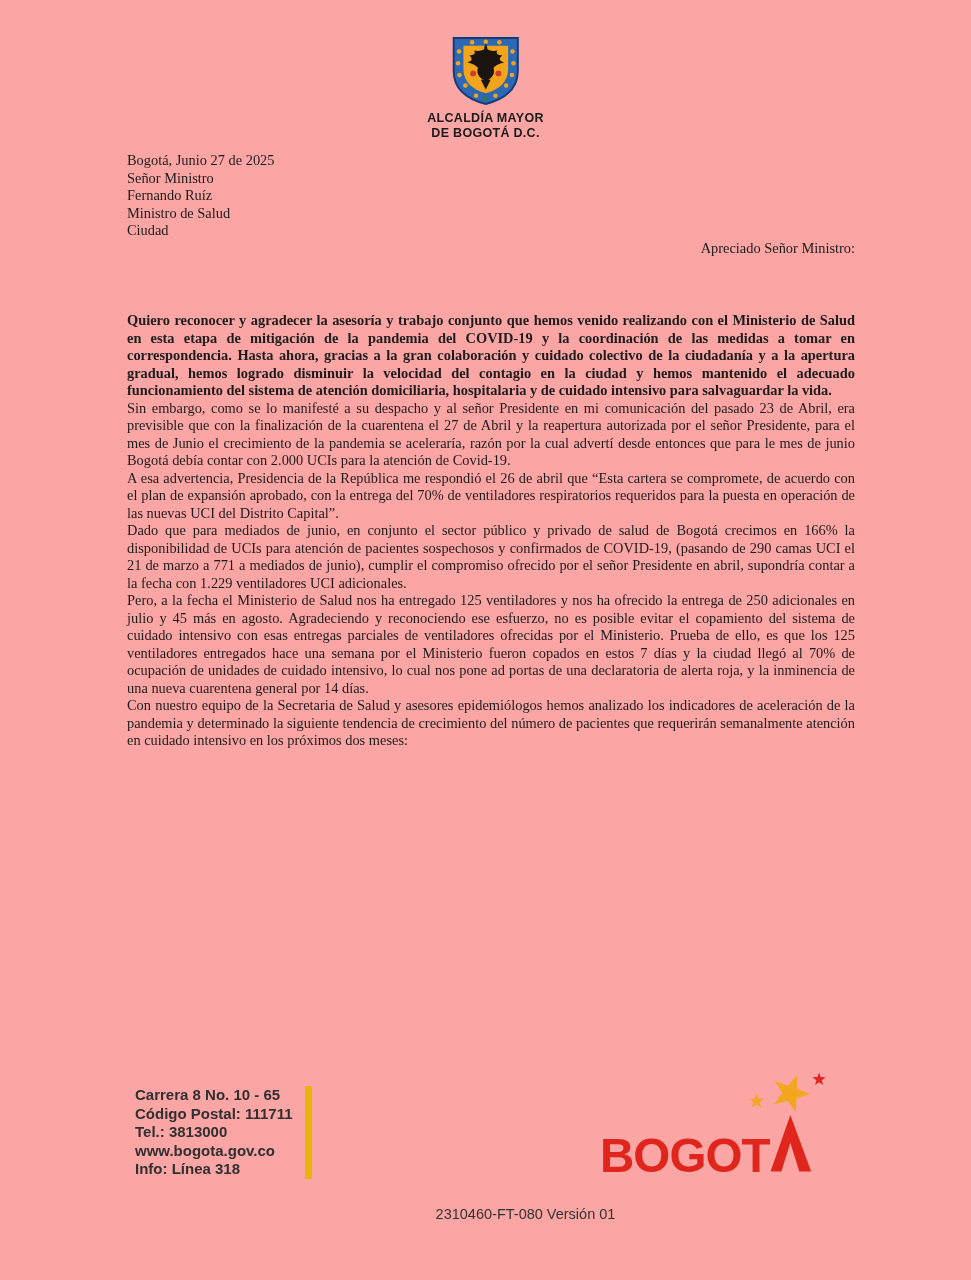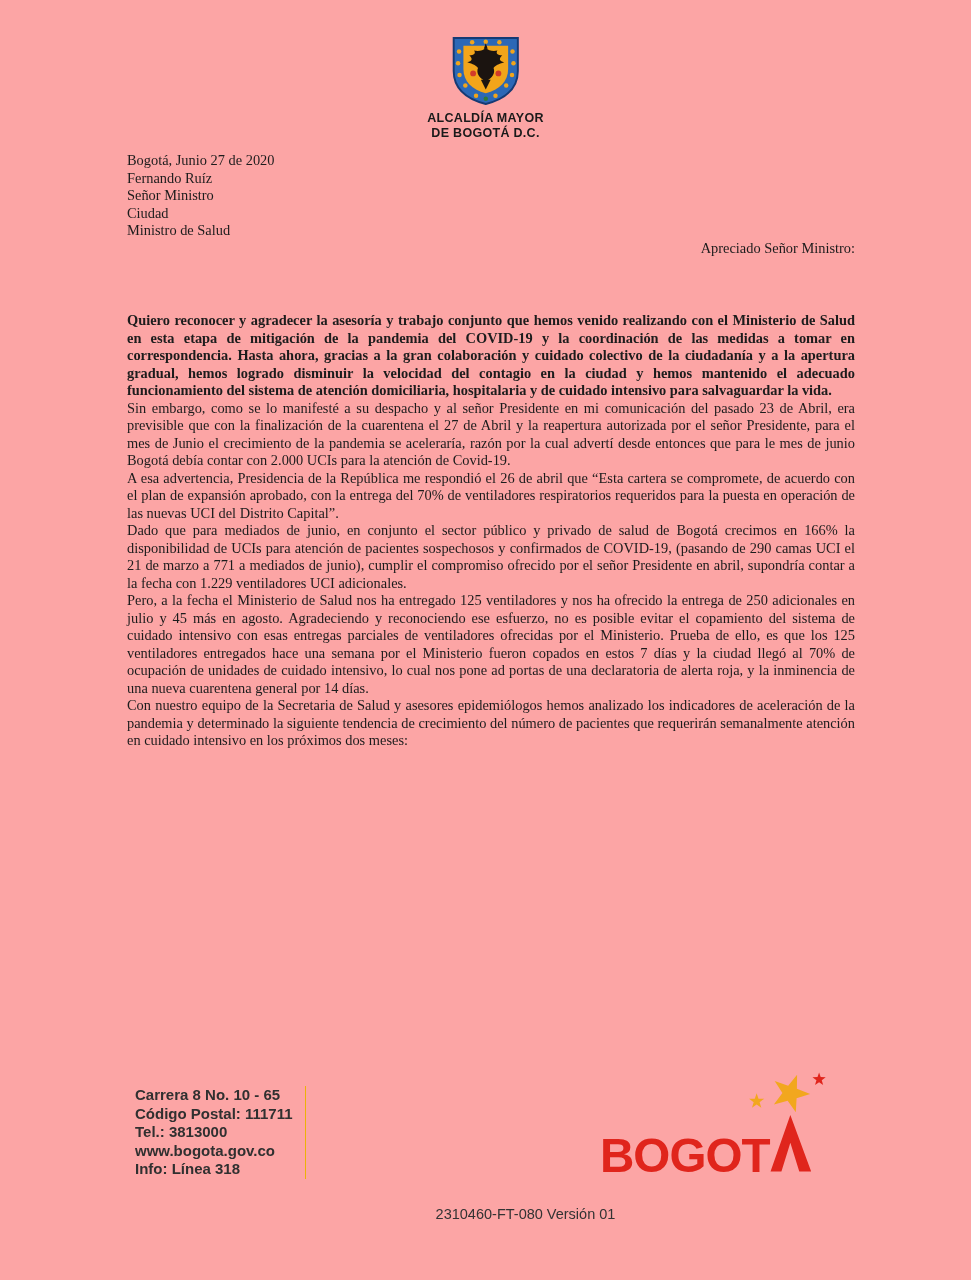--- a/index.html
+++ b/index.html
@@ -59,21 +59,21 @@
   .address-block {
     position: absolute;
     left: 135px;
     top: 1086px;
     font-family: "Liberation Sans", sans-serif;
     font-weight: bold;
     font-size: 15px;
     line-height: 18.5px;
     color: #303030;
     padding-right: 12px;
-    border-right: 1px solid #eab308;
+    border-right: 7px solid #eab308;
   }
   .logo-block {
     position: absolute;
     left: 600px;
     top: 1068px;
     width: 230px;
     height: 114px;
   }
   .form-code {
     position: absolute;
@@ -135,27 +135,27 @@
       <circle cx="25" cy="38.5" r="3" fill="#d23b2a"></circle>
       <circle cx="51" cy="38.5" r="3" fill="#d23b2a"></circle>
     </svg>
     <div class="org-name">
       <div>ALCALDÍA MAYOR</div>
       <div>DE BOGOTÁ D.C.</div>
     </div>
   </header>
 
   <main class="letter-body">
-    <p class="date">Bogotá, Junio 27 de 2020</p>
+    <p class="date">Bogotá, Junio 27 de 2025</p>
 
     <div class="recipient">
+      <div>Señor Ministro</div>
       <div>Fernando Ruíz</div>
-      <div>Señor Ministro</div>
+      <div>Ministro de Salud</div>
       <div>Ciudad</div>
-      <div>Ministro de Salud</div>
     </div>
 
     <p class="salutation">Apreciado Señor Ministro:</p>
 
     <p class="para first">Quiero reconocer y agradecer la asesoría y trabajo conjunto que hemos venido realizando con el Ministerio de Salud en esta etapa de mitigación de la pandemia del COVID-19 y la coordinación de las medidas a tomar en correspondencia. Hasta ahora, gracias a la gran colaboración y cuidado colectivo de la ciudadanía y a la apertura gradual, hemos logrado disminuir la velocidad del contagio en la ciudad y hemos mantenido el adecuado funcionamiento del sistema de atención domiciliaria, hospitalaria y de cuidado intensivo para salvaguardar la vida.</p>
     <p class="para">Sin embargo, como se lo manifesté a su despacho y al señor Presidente en mi comunicación del pasado 23 de Abril, era previsible que con la finalización de la cuarentena el 27 de Abril y la reapertura autorizada por el señor Presidente, para el mes de Junio el crecimiento de la pandemia se aceleraría, razón por la cual advertí desde entonces que para le mes de junio Bogotá debía contar con 2.000 UCIs para la atención de Covid-19.</p>
     <p class="para">A esa advertencia, Presidencia de la República me respondió el 26 de abril que “Esta cartera se compromete, de acuerdo con el plan de expansión aprobado, con la entrega del 70% de ventiladores respiratorios requeridos para la puesta en operación de las nuevas UCI del Distrito Capital”.</p>
     <p class="para">Dado que para mediados de junio, en conjunto el sector público y privado de salud de Bogotá crecimos en 166% la disponibilidad de UCIs para atención de pacientes sospechosos y confirmados de COVID-19, (pasando de 290 camas UCI el 21 de marzo a 771 a mediados de junio), cumplir el compromiso ofrecido por el señor Presidente en abril, supondría contar a la fecha con 1.229 ventiladores UCI adicionales.</p>
     <p class="para">Pero, a la fecha el Ministerio de Salud nos ha entregado 125 ventiladores y nos ha ofrecido la entrega de 250 adicionales en julio y 45 más en agosto. Agradeciendo y reconociendo ese esfuerzo, no es posible evitar el copamiento del sistema de cuidado intensivo con esas entregas parciales de ventiladores ofrecidas por el Ministerio. Prueba de ello, es que los 125 ventiladores entregados hace una semana por el Ministerio fueron copados en estos 7 días y la ciudad llegó al 70% de ocupación de unidades de cuidado intensivo, lo cual nos pone ad portas de una declaratoria de alerta roja, y la inminencia de una nueva cuarentena general por 14 días.</p>
     <p class="para">Con nuestro equipo de la Secretaria de Salud y asesores epidemiólogos hemos analizado los indicadores de aceleración de la pandemia y determinado la siguiente tendencia de crecimiento del número de pacientes que requerirán semanalmente atención en cuidado intensivo en los próximos dos meses:</p>

